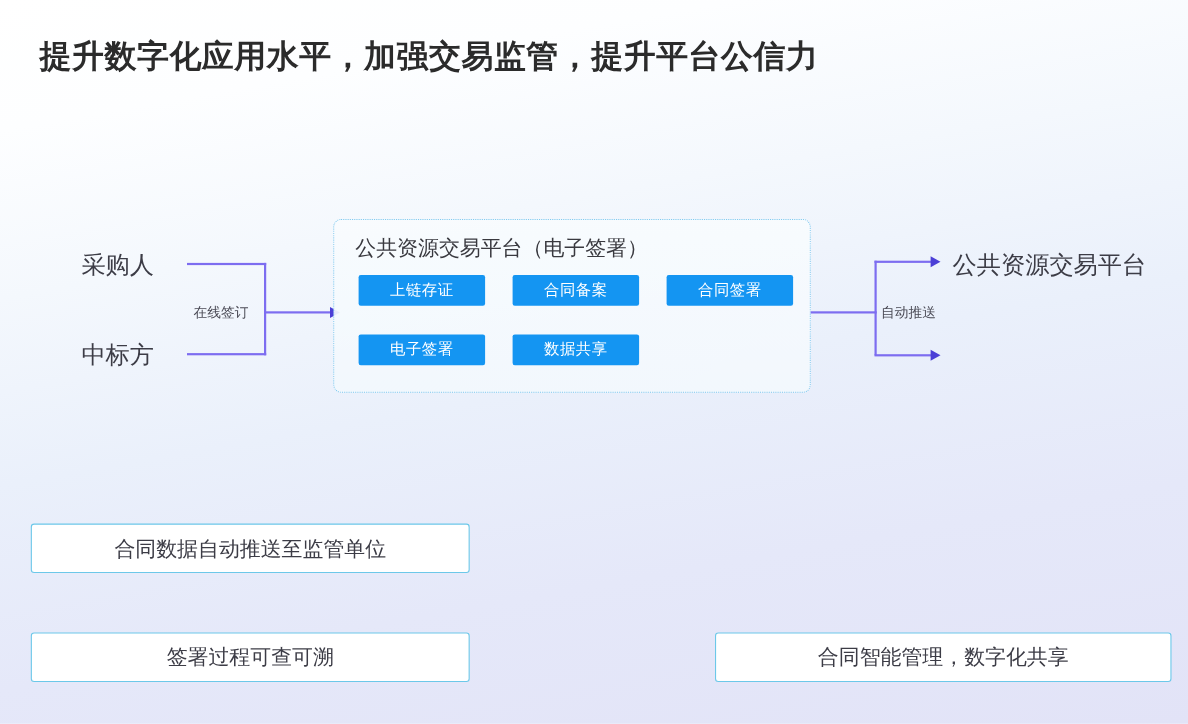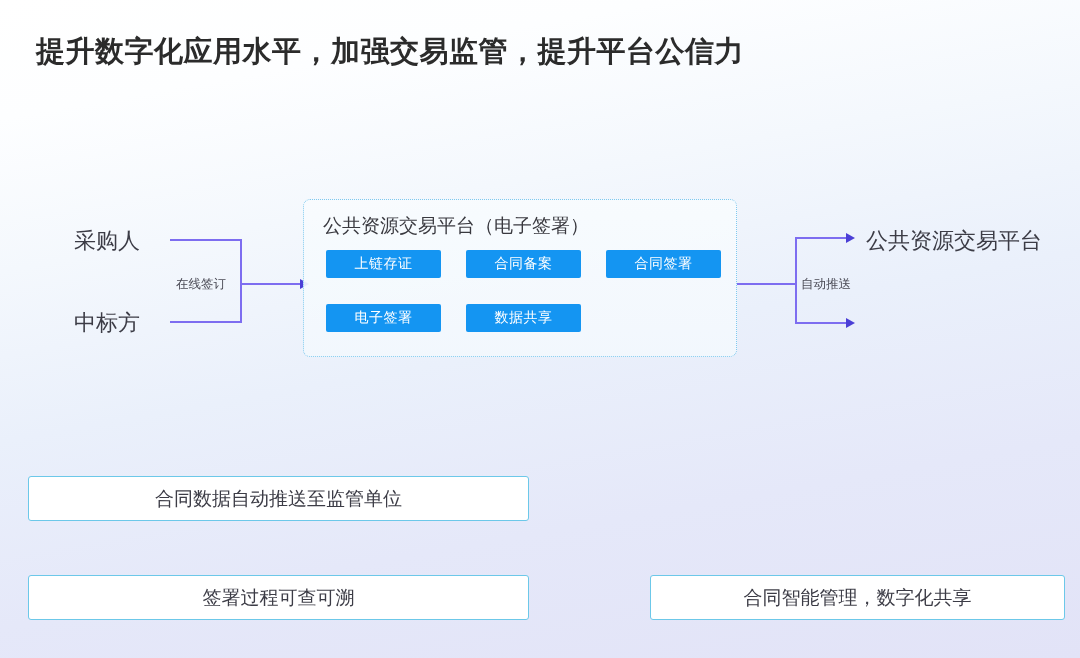--- a/index.html
+++ b/index.html
@@ -157,21 +157,21 @@
     background: #ffffff;
     border: 1.5px solid #6cc8e9;
     border-radius: 3px;
     display: flex;
     align-items: center;
     justify-content: center;
     font-size: 19px;
     color: #3c3c46;
     white-space: nowrap;
   }
-  .card-l { left: 28px;  width: 501px; }
+  .card-l { left: 28px;  width: 399px; }
   .card-r { left: 650px; width: 415px; }
   .card-row1 { top: 476px; }
   .card-row2 { top: 575px; }
 </style>
 </head>
 <body>
 
 <div class="slide">
 
   <div class="title">提升数字化应用水平，加强交易监管，提升平台公信力</div>

